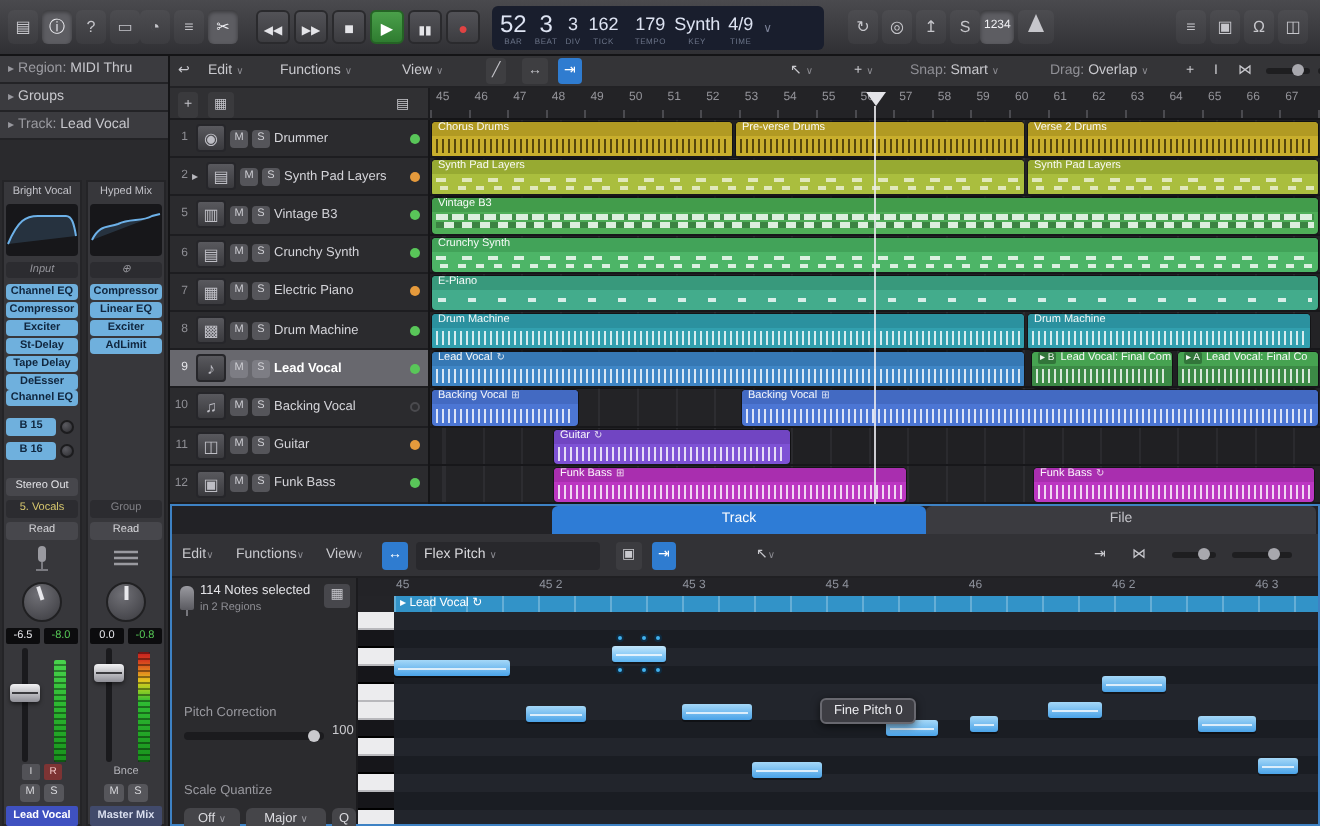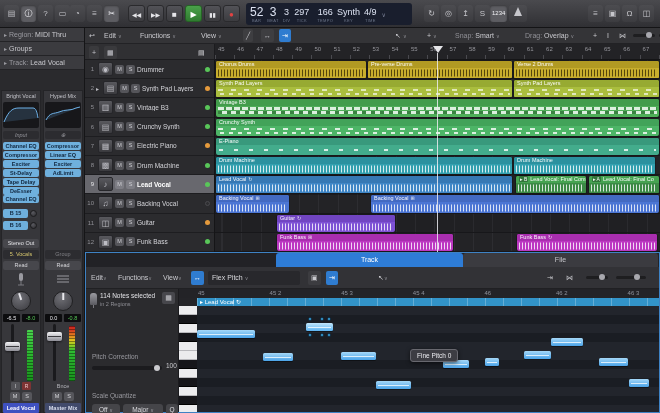--- a/index.html
+++ b/index.html
@@ -211,25 +211,25 @@
         </div>
       <div class="seg">
           <span class="lv big">3</span>
           <span class="ll">BEAT</span>
         </div>
       <div class="seg">
           <span class="lv mid">3</span>
           <span class="ll">DIV</span>
         </div>
       <div class="seg" style="margin-right:8px">
-          <span class="lv mid">297</span>
+          <span class="lv mid">162</span>
           <span class="ll">TICK</span>
         </div>
       <div class="seg">
-          <span class="lv mid">166</span>
+          <span class="lv mid">179</span>
           <span class="ll">TEMPO</span>
         </div>
       <div class="seg">
           <span class="lv mid">Synth</span>
           <span class="ll">KEY</span>
         </div>
       <div class="seg">
           <span class="lv mid">4/9</span>
           <span class="ll">TIME</span>
         </div>

